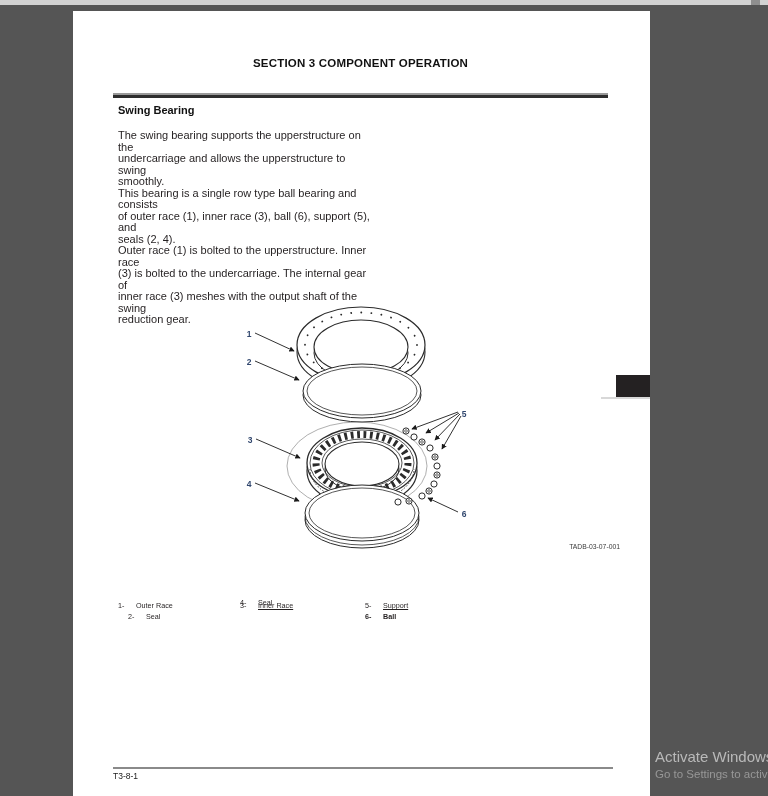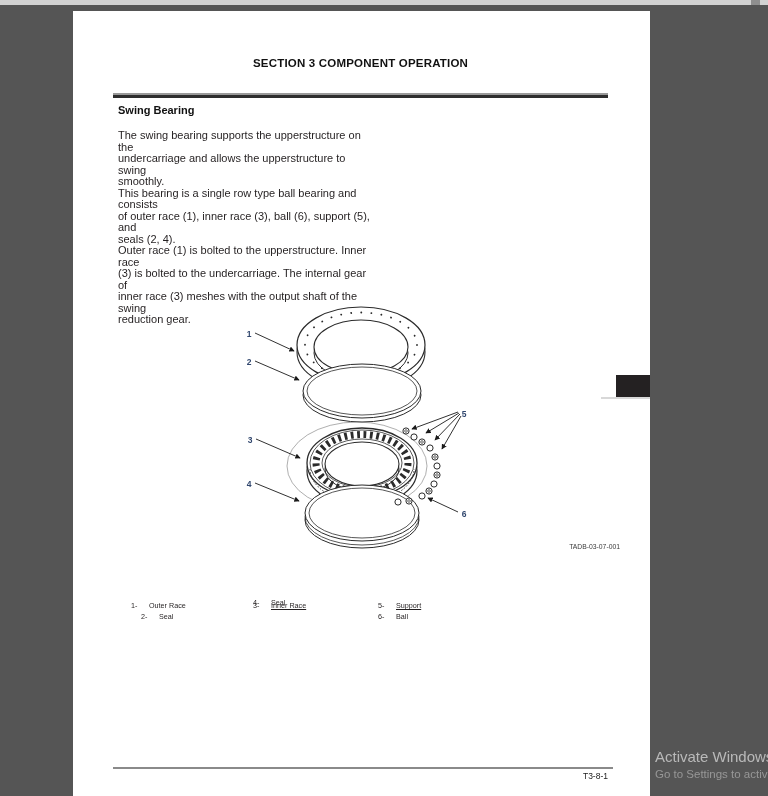--- a/index.html
+++ b/index.html
@@ -11,27 +11,27 @@
   .doc-header{position:absolute;left:40px;top:46px;width:495px;text-align:center;}
   .section-title{font-size:11.5px;font-weight:bold;color:#111;letter-spacing:.2px;}
   .group-title{margin-top:7px;font-size:9.5px;font-weight:bold;color:#111;}
   .header-rule{position:absolute;left:40px;top:82px;width:495px;height:5px;
                border-top:2px solid #9a9a9a;border-bottom:3px solid #2e2e2e;box-sizing:border-box;}
   .section-heading{position:absolute;left:45px;top:93px;font-size:11px;font-weight:bold;color:#111;}
   .body-text{position:absolute;left:45px;top:119px;width:256px;font-size:11px;line-height:11.5px;
              color:#231f20;white-space:pre-line;}
   .figure-svg{position:absolute;left:150px;top:280px;width:260px;height:280px;}
   .fig-caption{position:absolute;top:532px;right:30px;font-size:6.8px;color:#3a3a3a;}
-  .part-item{position:absolute;font-size:7.2px;color:#231f20;white-space:nowrap;margin-left:13px;}
+  .part-item{position:absolute;font-size:7.2px;color:#231f20;white-space:nowrap;}
   .p1{left:45px;top:590px;} .p2{left:55px;top:601px;}
   .p3{left:167px;top:590px;text-decoration:underline;} .p4{left:167px;top:587px;}
-  .p5{left:292px;top:590px;text-decoration:underline;} .p6{left:292px;top:601px;}
+  .p5{left:292px;top:590px;text-decoration:underline;} .p6{left:292px;top:601px;font-weight:bold;}
   .pno{display:inline-block;width:18px;}
   .footer-rule{position:absolute;left:40px;top:756px;width:500px;height:2px;background:#8a8a8a;}
-  .page-number{position:absolute;left:40px;top:760px;width:495px;text-align:right;
+  .page-number{position:absolute;left:40px;top:760px;width:495px;text-align:left;
                font-size:8.5px;color:#222;}
   .black-tab{position:absolute;left:616px;top:375px;width:34px;height:23px;background:#242122;}
   .tab-underline{position:absolute;left:601px;top:397px;width:49px;height:2px;background:#d8d8d8;}
   .activate{position:absolute;left:655px;top:747px;white-space:nowrap;}
   .activate-l1{font-size:15px;color:#b9b9b9;line-height:20px;}
   .activate-l2{font-size:11.5px;color:#979797;line-height:15px;}
 </style>
 </head>
 <body>
 

